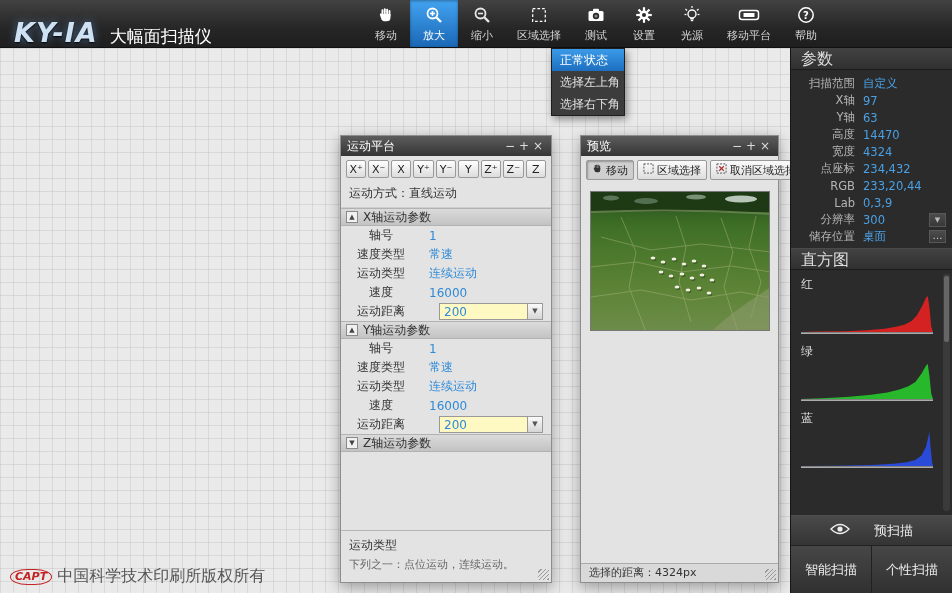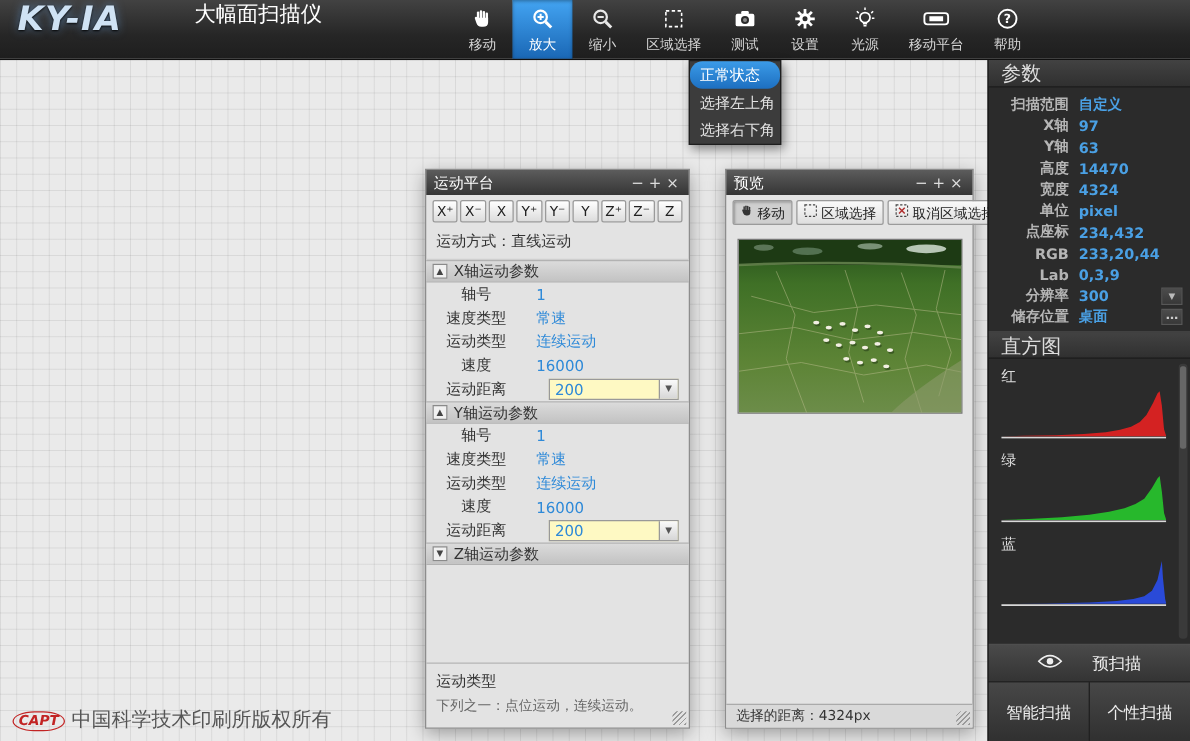--- a/index.html
+++ b/index.html
@@ -3,39 +3,39 @@
 <meta charset="utf-8">
 <style>
   * { margin:0; padding:0; box-sizing:border-box; }
   html,body { width:952px; height:593px; overflow:hidden; }
   body { font-family:"DejaVu Sans","Liberation Sans",sans-serif; background:#eaeaea; position:relative; cursor:default; }
 
   
   .topbar { position:absolute; top:0; left:0; right:0; height:48px;
     background:linear-gradient(#424242,#262626 60%,#1e1e1e);
     border-bottom:1px solid #101010; z-index:50; }
-  .brand { position:absolute; left:14px; top:0; height:48px; display:flex; align-items:flex-start;gap:46px; }
+  .brand { position:absolute; left:14px; top:0; height:48px; display:flex; align-items:flex-end; }
   .logo { font-size:27px; font-weight:bold; font-style:italic; letter-spacing:1px;
     color:#cfe2f4; text-shadow:0 1px 2px #000, 0 0 8px rgba(110,170,235,.55); }
   .app-title { color:#ffffff; font-size:17px; margin-left:12px; }
   .toolbar { position:absolute; left:362px; top:0; bottom:0; display:flex; align-items:stretch; }
   .tb-item { display:flex; flex-direction:column; align-items:center; justify-content:center;
     padding:0 6px; min-width:48px; cursor:pointer; }
   .tb-item.wide { min-width:66px; }
   .tb-item.active { background:linear-gradient(#43a4f2,#1a67b5);
     box-shadow:inset 0 1px 3px rgba(0,0,0,.35); }
   .tb-icon { height:22px; display:flex; align-items:center; justify-content:center; }
   .tb-label { font-size:11px; color:#d6d6d6; margin-top:2px; white-space:nowrap; }
   .tb-item.active .tb-label { color:#fff; }
 
   
   .menu { position:absolute; left:551px; top:48px; width:74px; background:#3c3c3c;
     border:1px solid #1e1e1e; box-shadow:2px 3px 8px rgba(0,0,0,.45); z-index:60; }
   .menu-item { height:22px; line-height:22px; padding-left:8px; font-size:12px; color:#e2e2e2;
-    cursor:pointer; white-space:nowrap;border-radius:10px; }
+    cursor:pointer; white-space:nowrap; }
   .menu-item.selected { background:linear-gradient(#3b9be8,#1d6fc0); color:#fff; }
 
   
   .workspace { position:absolute; top:48px; left:0; right:162px; bottom:0;
     background-color:#eaeaea;
     background-image:linear-gradient(rgba(110,110,110,.14) 1px, transparent 1px),
                      linear-gradient(90deg, rgba(110,110,110,.14) 1px, transparent 1px);
     background-size:13px 13px; }
   .footerbar { position:absolute; left:10px; bottom:6px; display:flex; align-items:center; z-index:5; }
   .capt-badge { color:#c22424; font-weight:bold; font-style:italic; font-size:11px;
@@ -92,21 +92,21 @@
   .pv-image-wrap svg { display:block; }
   .pv-status { height:19px; flex:0 0 auto; border-top:1px solid #aaa; background:#d9d9d9;
     font-size:11px; color:#333; line-height:18px; padding-left:8px; }
 
   
   .sidebar { position:absolute; top:48px; right:0; width:162px; bottom:0; background:#2b2b2b;
     border-left:1px solid #161616; z-index:45; display:flex; flex-direction:column; }
   .sb-header { height:22px; line-height:22px; flex:0 0 auto; background:linear-gradient(#424242,#303030);
     border-bottom:1px solid #1c1c1c; color:#ddd; font-size:16px; padding-left:10px; }
   .sb-rows { padding:5px 0 3px; flex:0 0 auto; }
-  .sb-row { display:flex; align-items:center; height:17px; font-size:11.5px; padding:0 6px 0 0;font-weight:bold; }
+  .sb-row { display:flex; align-items:center; height:17px; font-size:11.5px; padding:0 6px 0 0; }
   .sb-label { width:64px; text-align:right; color:#b5b5b5; flex:0 0 auto; }
   .sb-value { color:#4aa0e4; margin-left:8px; }
   .sb-dd { margin-left:auto; width:17px; height:14px; background:linear-gradient(#4c4c4c,#383838);
     border:1px solid #575757; color:#bbb; font-size:7px; text-align:center; line-height:12px; cursor:pointer; }
   .sb-browse { margin-left:auto; width:17px; height:13px; background:linear-gradient(#4c4c4c,#383838);
     border:1px solid #575757; color:#ccc; font-size:10px; text-align:center; line-height:9px; cursor:pointer; }
   .hist-area { position:relative; flex:1 1 auto; padding:6px 14px 0 10px; overflow:hidden; }
   .hist-block { margin-bottom:9px; }
   .hist-label { font-size:12px; color:#ddd; margin-bottom:1px; }
   .hist-svg { width:132px; height:40px; display:block; }
@@ -472,24 +472,20 @@
     </div>
     <div class="sb-row">
       <span class="sb-label">高度</span>
       <span class="sb-value">14470</span>
     </div>
     <div class="sb-row">
       <span class="sb-label">宽度</span>
       <span class="sb-value">4324</span>
     </div>
     <div class="sb-row">
-      <span class="sb-label">单位</span>
-      <span class="sb-value">pixel</span>
-    </div>
-    <div class="sb-row">
       <span class="sb-label">点座标</span>
       <span class="sb-value">234,432</span>
     </div>
     <div class="sb-row">
       <span class="sb-label">RGB</span>
       <span class="sb-value">233,20,44</span>
     </div>
     <div class="sb-row">
       <span class="sb-label">Lab</span>
       <span class="sb-value">0,3,9</span>

